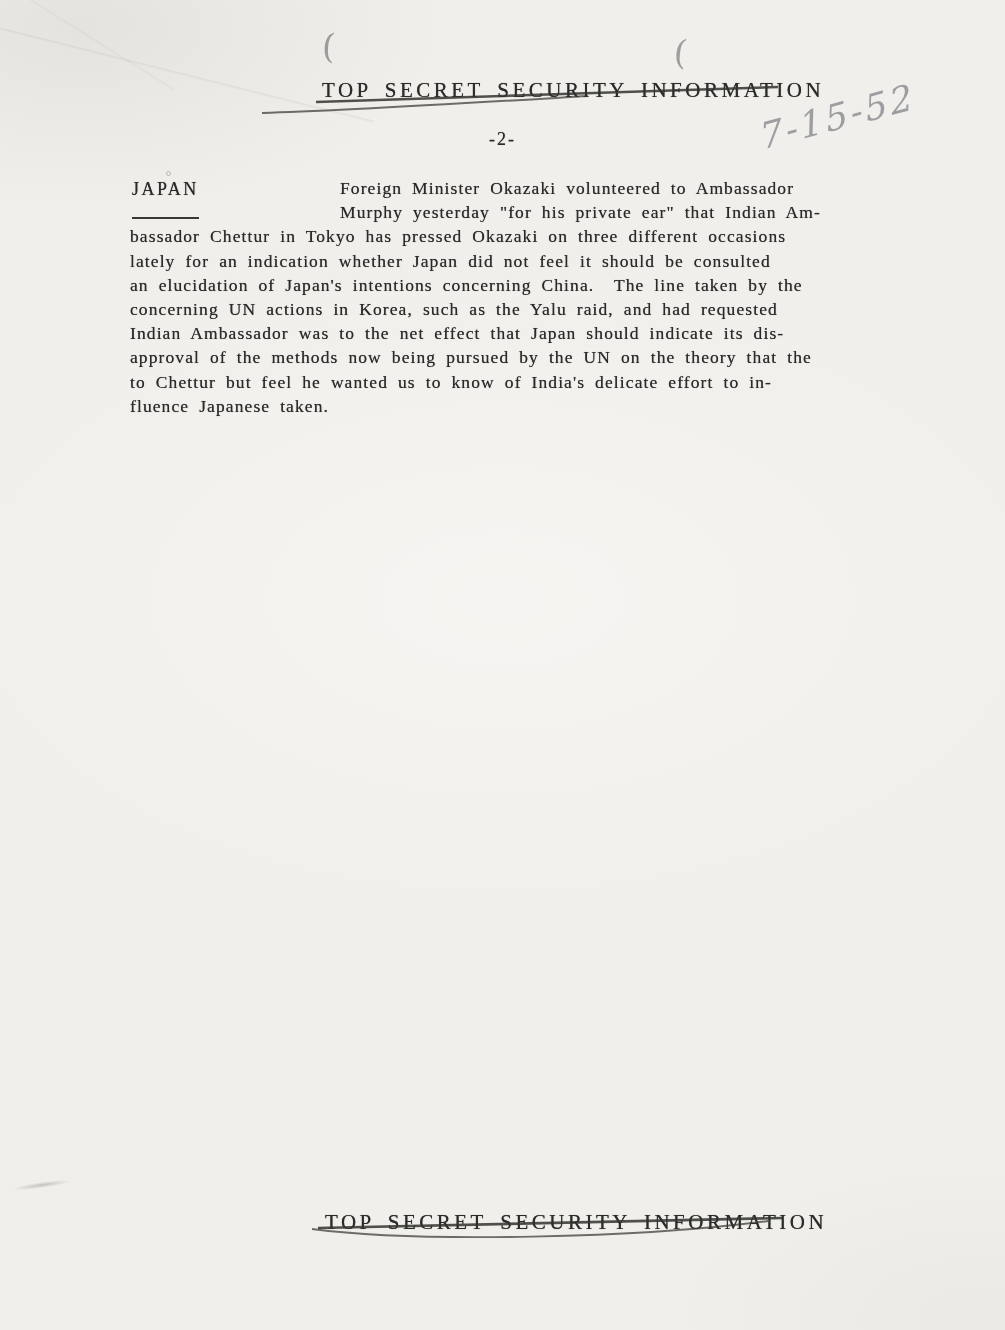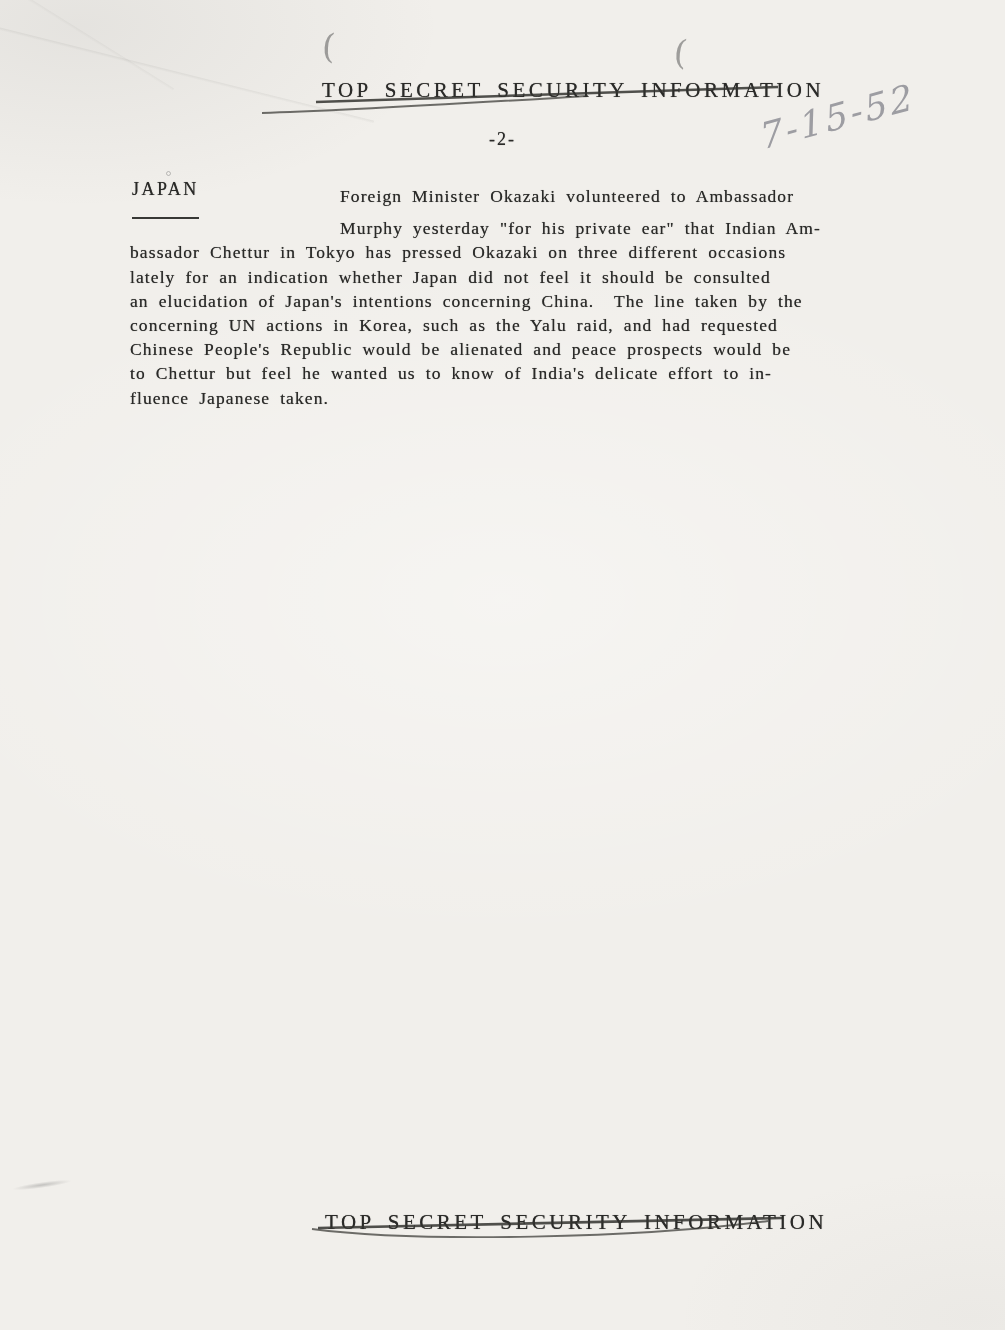--- a/index.html
+++ b/index.html
@@ -113,21 +113,21 @@
     width: 832px;
   }
   .body-line {
     font-size: 17.5px;
     line-height: 24.2px;
     letter-spacing: 1.1px;
     word-spacing: 4.5px;
     white-space: pre;
     text-shadow: 0 0 0.7px rgba(40,40,38,0.7);
   }
-  .body-line.indent { padding-left: 210px; margin-top: 8px; }
+  .body-line.indent { padding-left: 210px; }
 </style>
 </head>
 <body>
 
 <div class="page">
 
   <div class="crease crease-1"></div>
   <div class="crease crease-2"></div>
   <div class="smudge"></div>
   <div class="speck"></div>
@@ -143,21 +143,22 @@
 
   <div class="section-heading">JAPAN</div>
 
   <div class="body-text">
     <div class="body-line indent">Foreign Minister Okazaki volunteered to Ambassador</div>
     <div class="body-line indent">Murphy yesterday "for his private ear" that Indian Am-</div>
     <div class="body-line">bassador Chettur in Tokyo has pressed Okazaki on three different occasions</div>
     <div class="body-line">lately for an indication whether Japan did not feel it should be consulted</div>
     <div class="body-line">an elucidation of Japan's intentions concerning China.  The line taken by the</div>
     <div class="body-line">concerning UN actions in Korea, such as the Yalu raid, and had requested</div>
-    <div class="body-line">Chinese People's Republic would be alienated and peace prospects would be</div>
+    <div class="body-line">Indian Ambassador was to the net effect that Japan should indicate its dis-</div>
+    <div class="body-line">approval of the methods now being pursued by the UN on the theory that the</div>
     <div class="body-line">to Chettur but feel he wanted us to know of India's delicate effort to in-</div>
     <div class="body-line">fluence Japanese taken.</div>
   </div>
 
   <div class="classification classification-footer">TOP SECRET SECURITY INFORMATION</div>
 
   <svg class="strike-svg" viewBox="0 0 1005 1330" xmlns="http://www.w3.org/2000/svg">
 
     <path d="M 316 102 L 778 87" stroke-width="2.6" opacity="0.85"></path>
 

